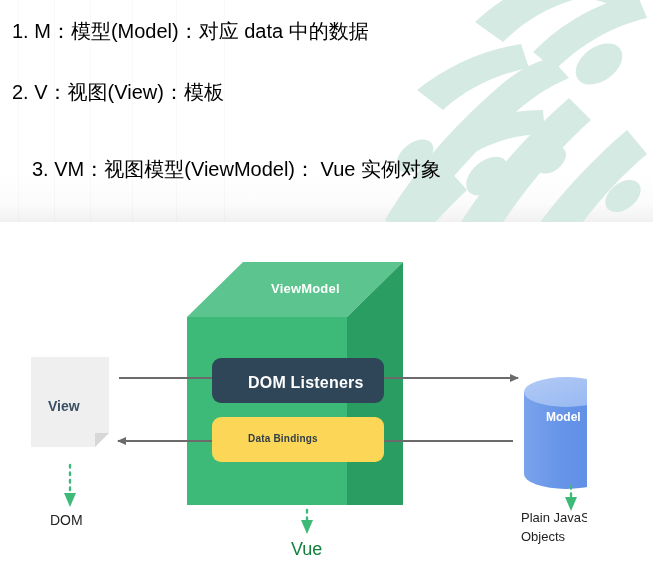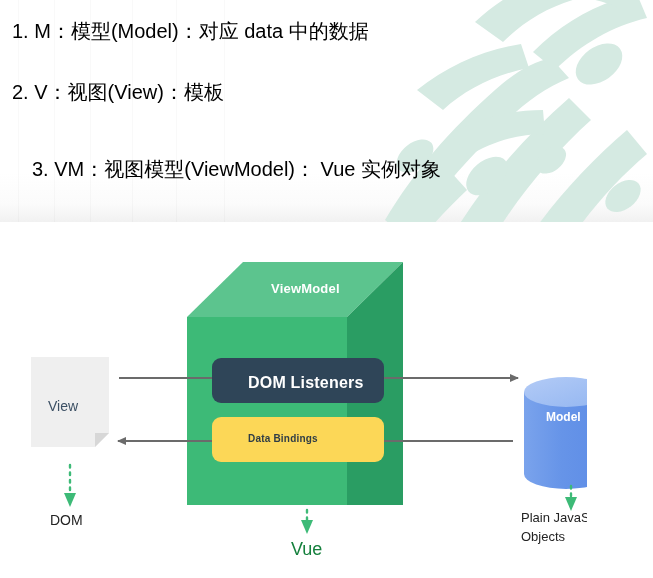--- a/index.html
+++ b/index.html
@@ -92,21 +92,21 @@
     left: 248px; top: 211px;
     color: #2f3d46;
     font-size: 10px;
     font-weight: bold;
     letter-spacing: .2px;
   }
   #label-view {
     left: 48px; top: 176px;
     color: #3c5064;
     font-size: 14px;
-    font-weight: normal;
+    font-weight: bold;
     text-align: right;
   }
   #label-model {
     left: 546px; top: 188px;
     color: #ffffff;
     font-size: 12px;
     font-weight: bold;
   }
   #label-dom {
     left: 50px; top: 290px;

